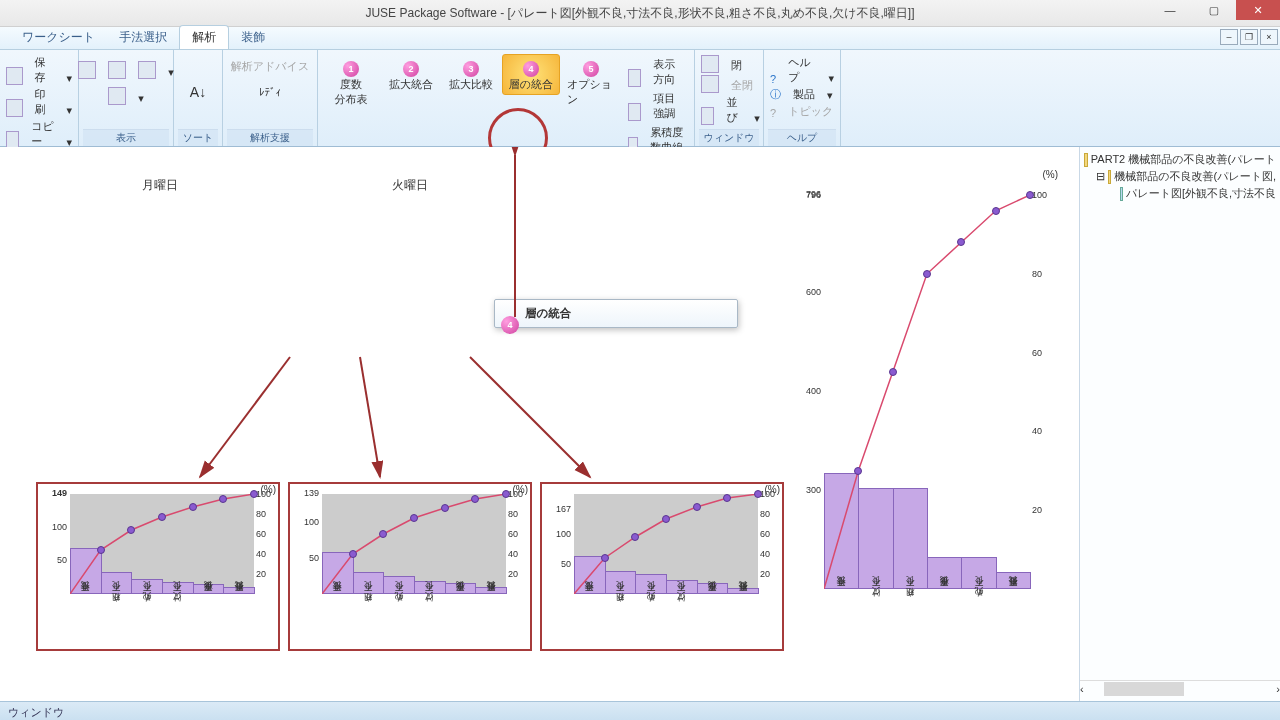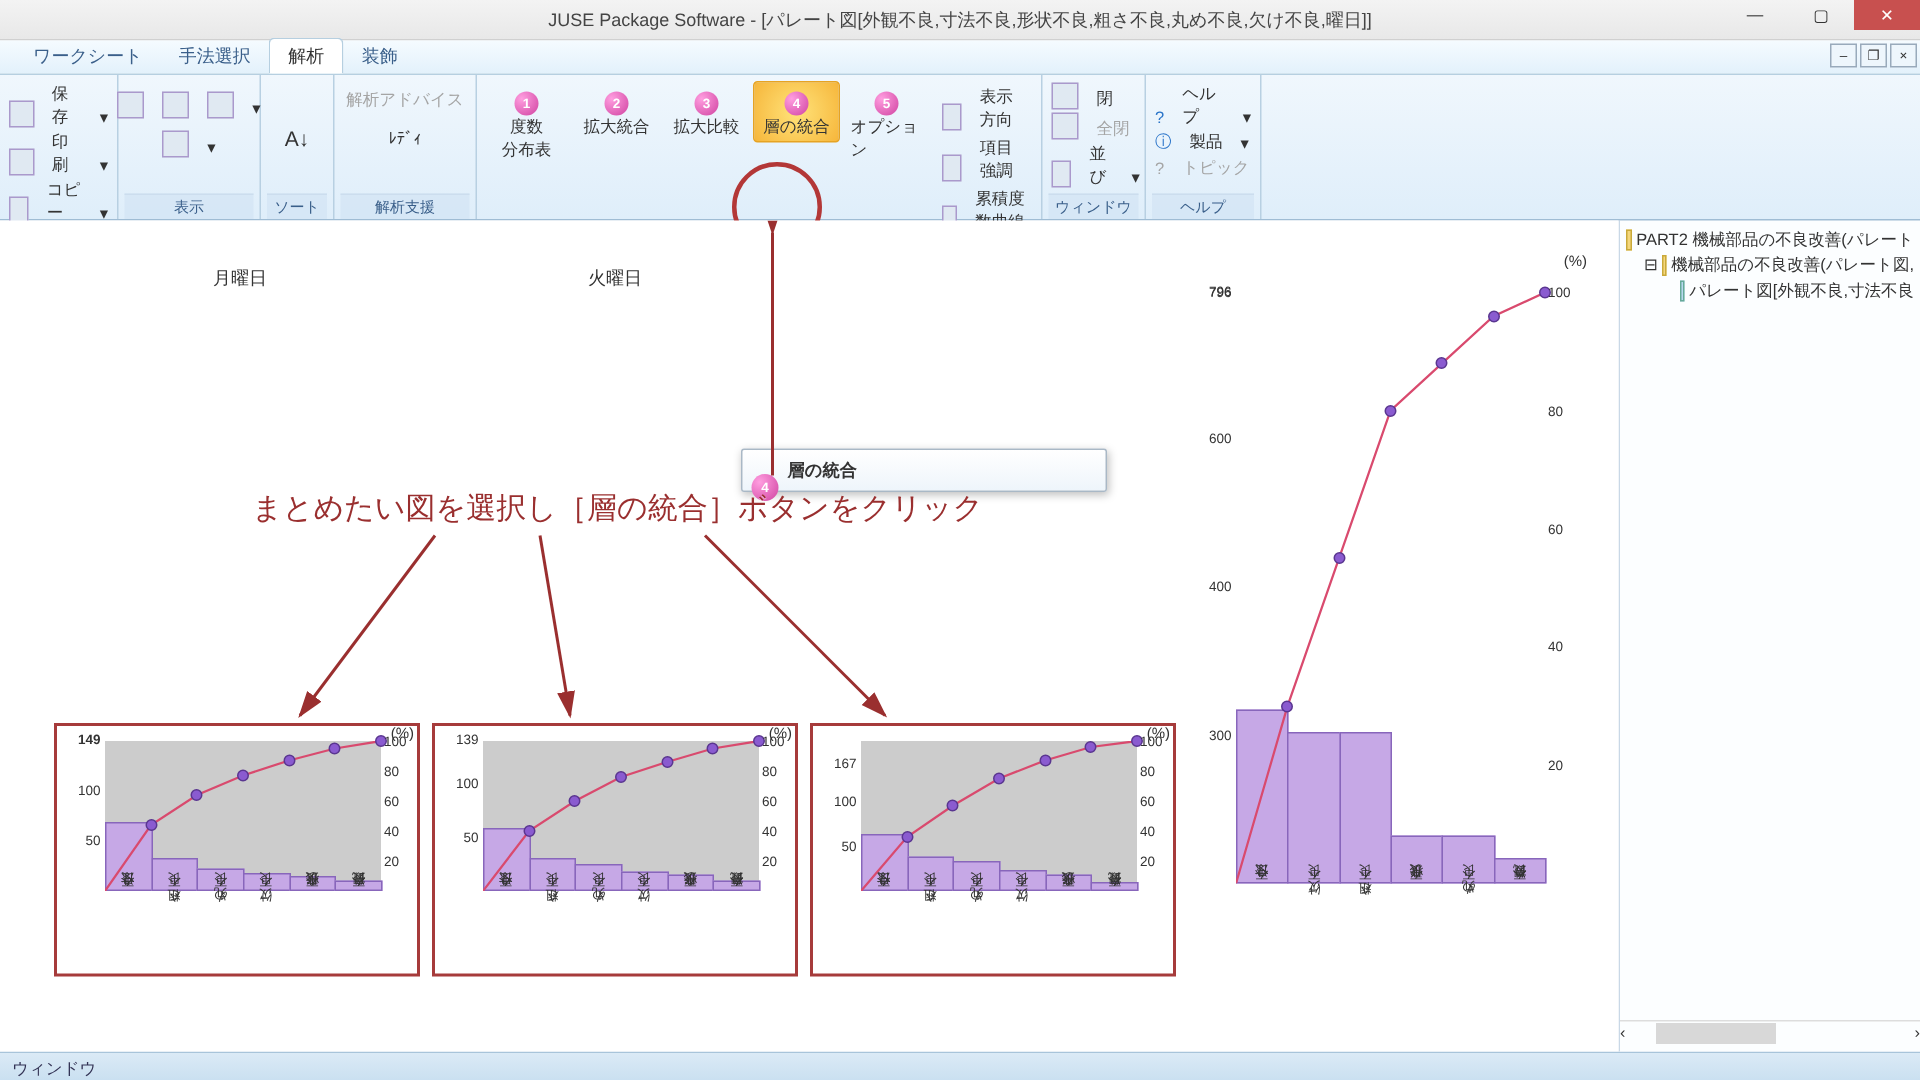--- a/index.html
+++ b/index.html
@@ -177,21 +177,20 @@
 </div>
 
 <div class="workspace">
   <div class="canvas">
 
     <div class="tooltip">
       <div class="tico">4</div>
       <b>層の統合</b><br>
     </div>
 
-    <div class="annot" style="left:168px;top:178px">まとめたい図を選択し［層の統合］ボタンをクリック</div>
 
     <svg class="arrow-svg" style="left:0;top:0" width="780" height="480">
       <defs>
           <marker id="ah" markerWidth="10" markerHeight="10" refX="8" refY="3" orient="auto">
             <path d="M0,0 L9,3 L0,6 Z" fill="#9a2f2f"></path>
           </marker>
         </defs>
       <line x1="290" y1="210" x2="200" y2="330" stroke="#9a2f2f" stroke-width="2" marker-end="url(#ah)"></line>
       <line x1="360" y1="210" x2="380" y2="330" stroke="#9a2f2f" stroke-width="2" marker-end="url(#ah)"></line>
       <line x1="470" y1="210" x2="590" y2="330" stroke="#9a2f2f" stroke-width="2" marker-end="url(#ah)"></line>

